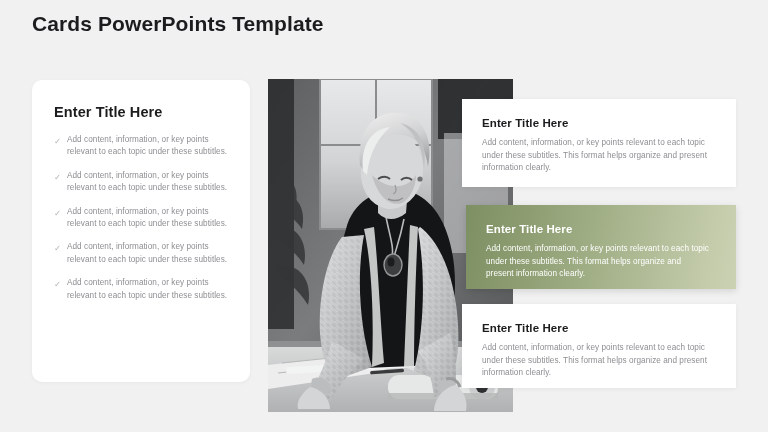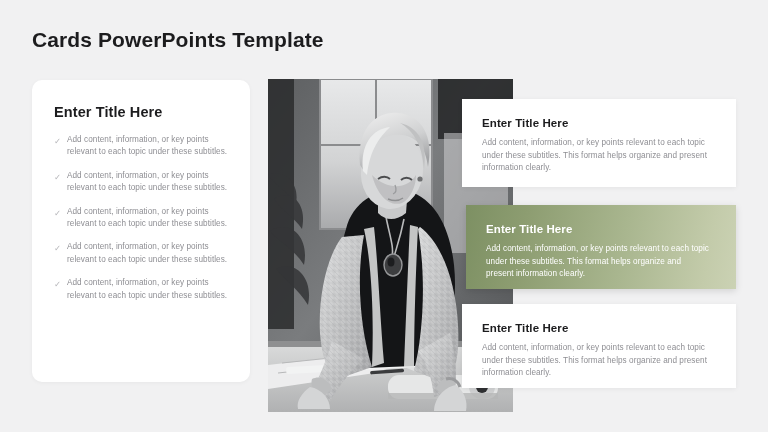--- a/index.html
+++ b/index.html
@@ -19,21 +19,21 @@
     position: relative;
     width: 768px;
     height: 432px;
     background: #f1f1f2;
   }
 
   
   .slide-title {
     position: absolute;
     left: 32px;
-    top: 28px;
+    top: 12px;
     font-size: 21px;
     font-weight: 700;
     letter-spacing: 0.1px;
     color: #1c1c1e;
     white-space: nowrap;
   }
 
   
   .left-card {
     position: absolute;

